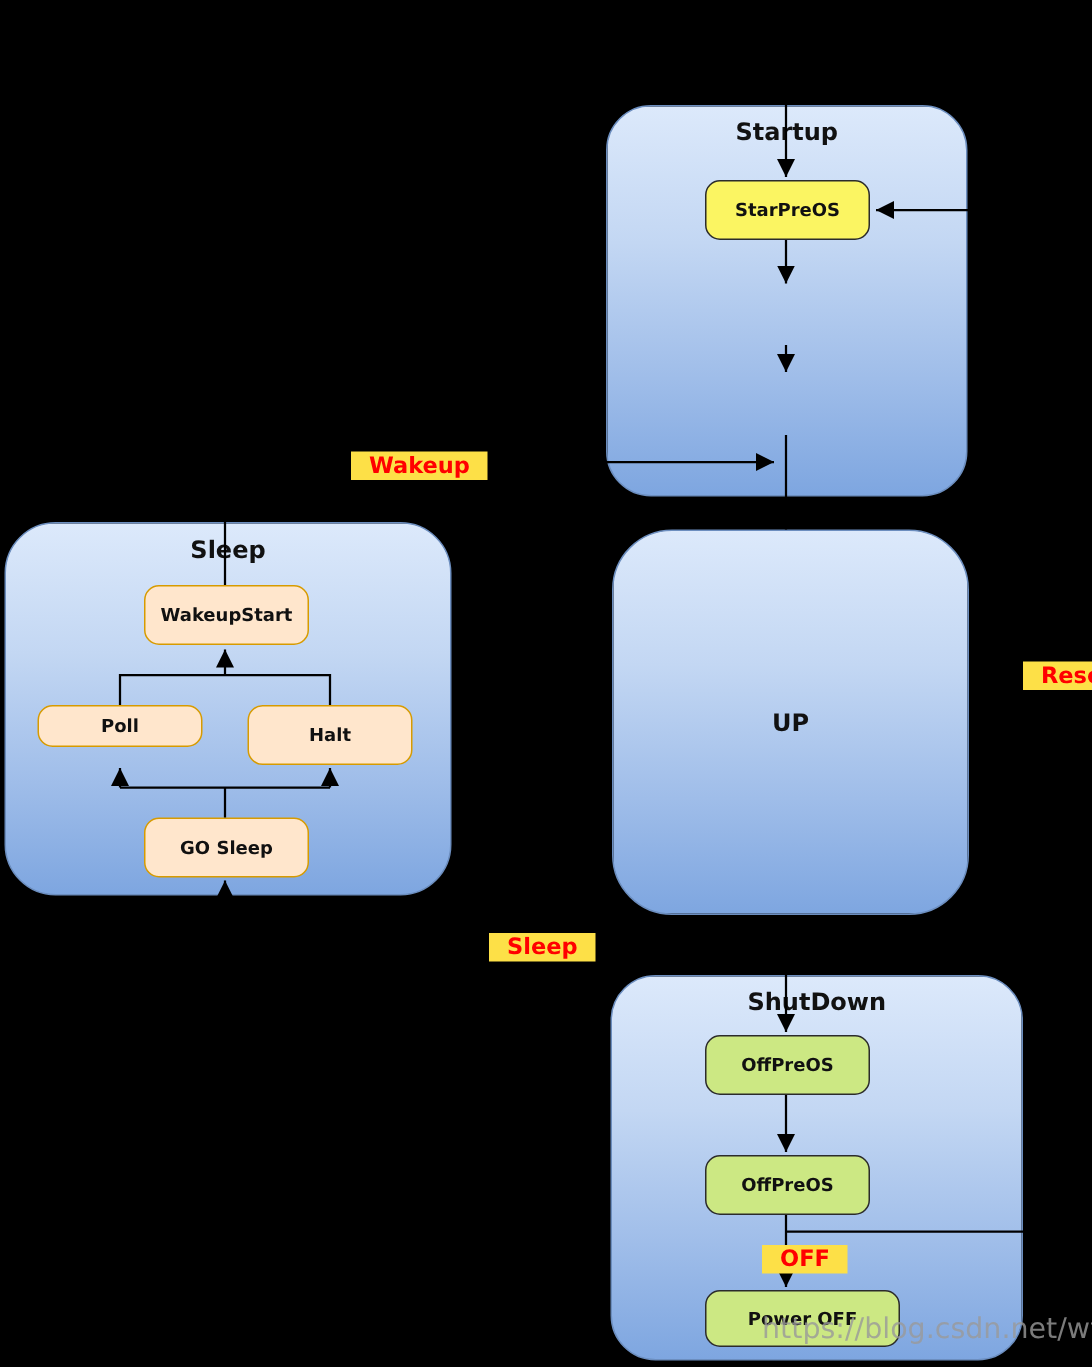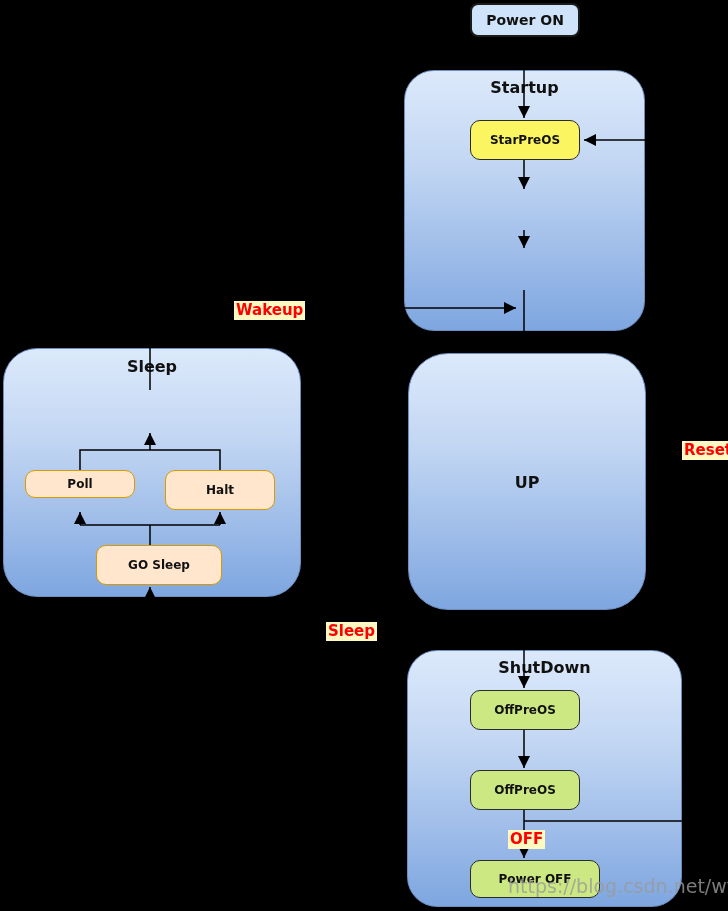--- a/index.html
+++ b/index.html
@@ -28,48 +28,48 @@
     border-radius:10px;box-sizing:border-box;text-align:center;
   }
   .node.blue  {background:#cfe3fa;border:2px solid #1b1b1b;border-radius:8px;font-size:14px;}
   .node.yellow{background:#fbf562;border:1.6px solid #2b2b2b;}
   .node.green {background:#cce883;border:1.6px solid #2b2b2b;}
   .node.peach {background:#ffe6cc;border:1.6px solid #d79b00;}
   
   #wires{position:absolute;left:0;top:0;width:728px;height:911px;pointer-events:none;z-index:5;}
   
   .tlabel{
-    position:absolute;background:#fef9c3;color:#ff0000;
-    font-size:15px;font-weight:bold;line-height:19px;padding:0 2px;z-index:6;
+    position:absolute;background:#fde047;color:#ff0000;
+    font-size:15px;font-weight:bold;line-height:19px;padding:0 12px;z-index:6;
     white-space:nowrap;
   }
   
   .watermark{
     position:absolute;z-index:7;color:#9a9a9a;opacity:.8;
     font-size:19px;font-weight:normal;white-space:nowrap;
   }
 </style>
 </head>
 <body>
 
 <div id="canvas">
 
-  <div class="node blue" style="left:470px;top:3px;width:110px;height:34px;">Power ON</div>
 
   <div class="container" style="left:404px;top:70px;width:241px;height:261px;">
     <div class="container-title" style="top:7px;">Startup</div>
   </div>
   <div class="node yellow" style="left:470px;top:120px;width:110px;height:40px;">StarPreOS</div>
 
   <div class="container" style="left:3px;top:348px;width:298px;height:249px;border-radius:34px;">
     <div class="container-title" style="top:8px;">Sleep</div>
   </div>
+  <div class="node peach" style="left:96px;top:390px;width:110px;height:40px;">WakeupStart</div>
   <div class="node peach" style="left:25px;top:470px;width:110px;height:28px;">Poll</div>
   <div class="node peach" style="left:165px;top:470px;width:110px;height:40px;">Halt</div>
-  <div class="node peach" style="left:96px;top:545px;width:126px;height:40px;text-align:right;">GO Sleep</div>
+  <div class="node peach" style="left:96px;top:545px;width:110px;height:40px;text-align:right;">GO Sleep</div>
 
   <div class="container big-radius" style="left:408px;top:353px;width:238px;height:257px;">
     <div class="container-title center-v">UP</div>
   </div>
 
   <div class="container" style="left:407px;top:650px;width:275px;height:257px;">
     <div class="container-title" style="top:7px;">ShutDown</div>
   </div>
   <div class="node green" style="left:470px;top:690px;width:110px;height:40px;">OffPreOS</div>
   <div class="node green" style="left:470px;top:770px;width:110px;height:40px;">OffPreOS</div>

